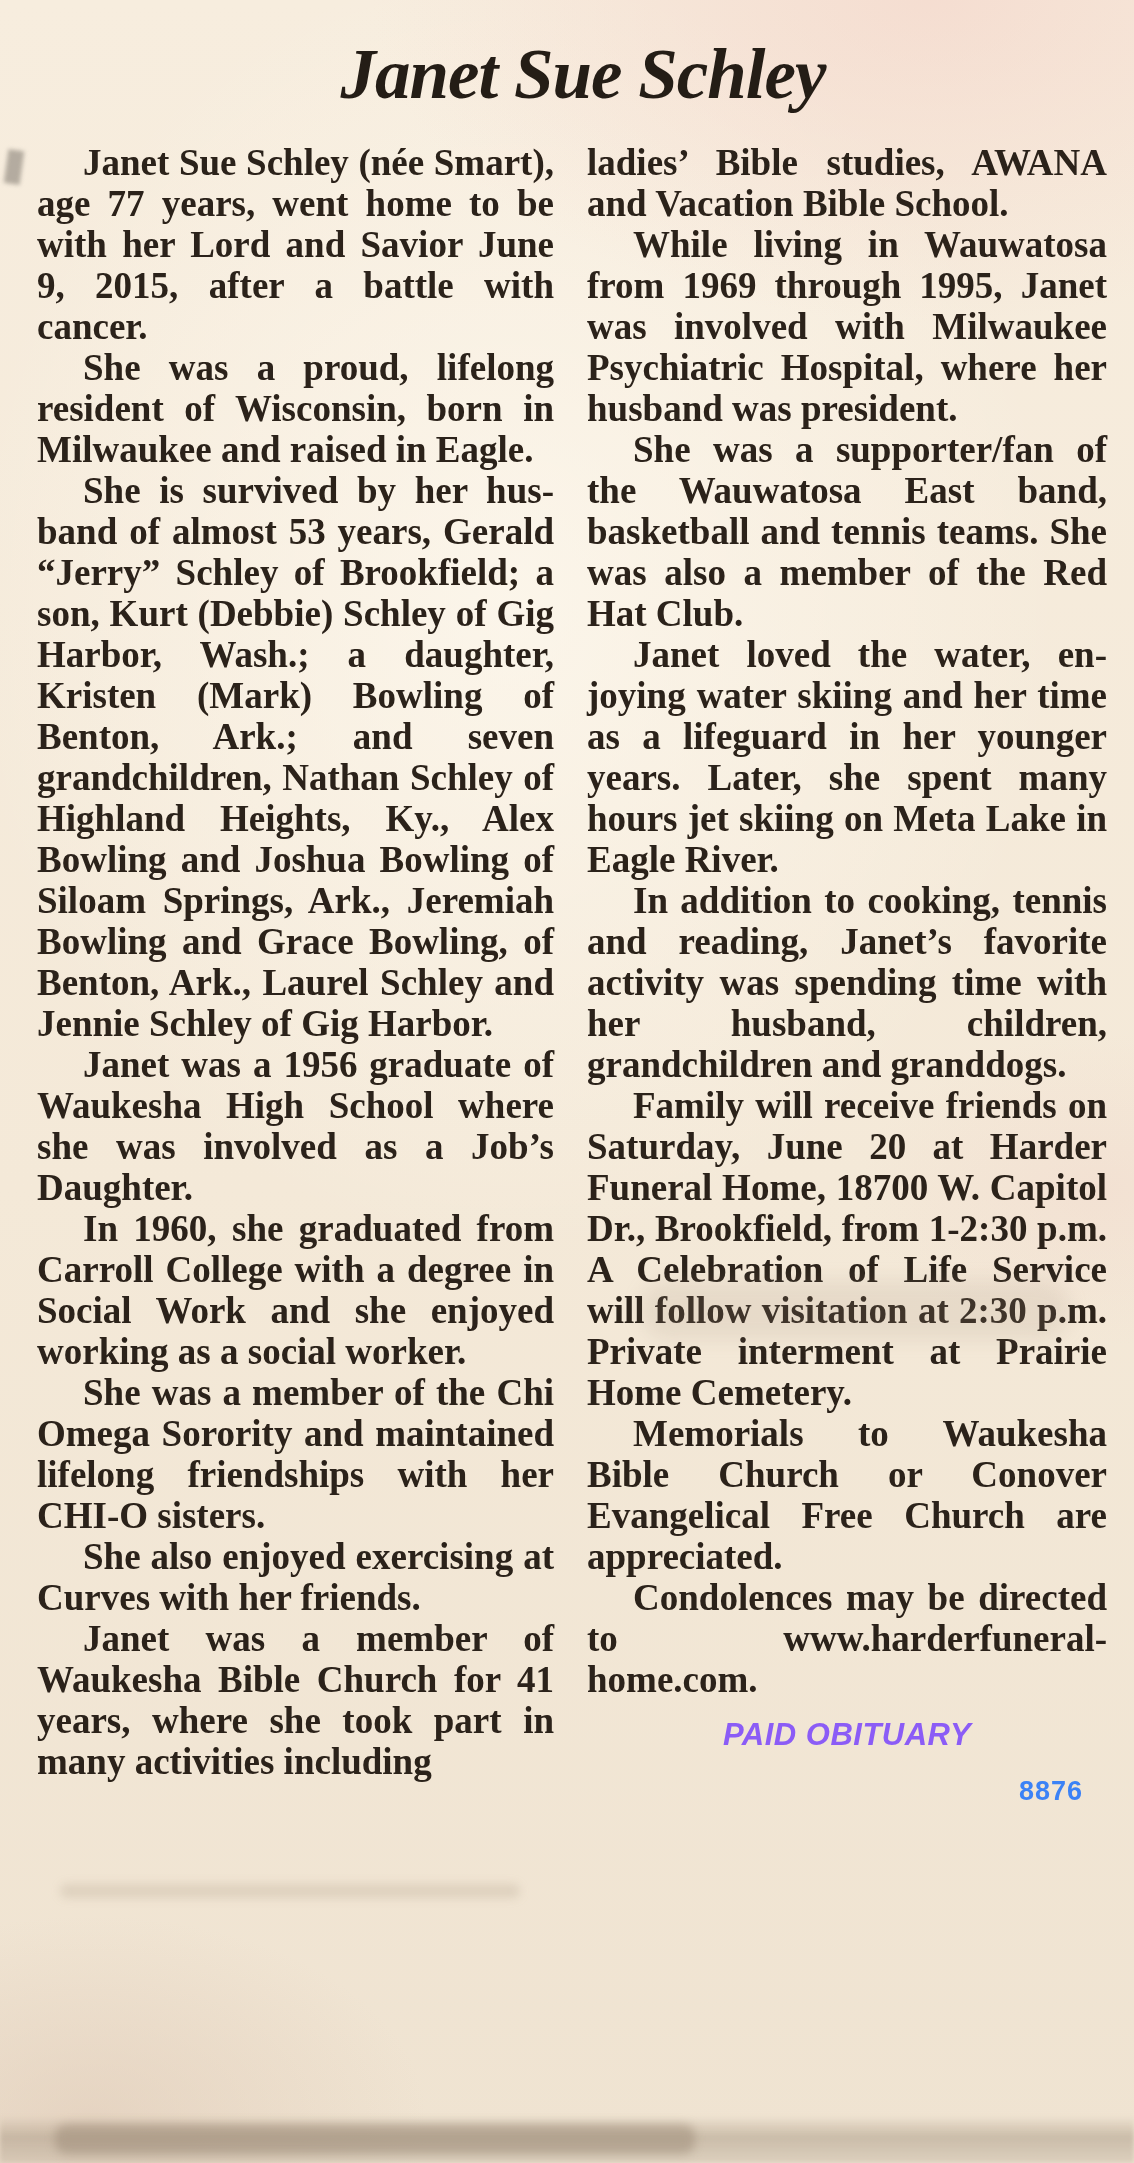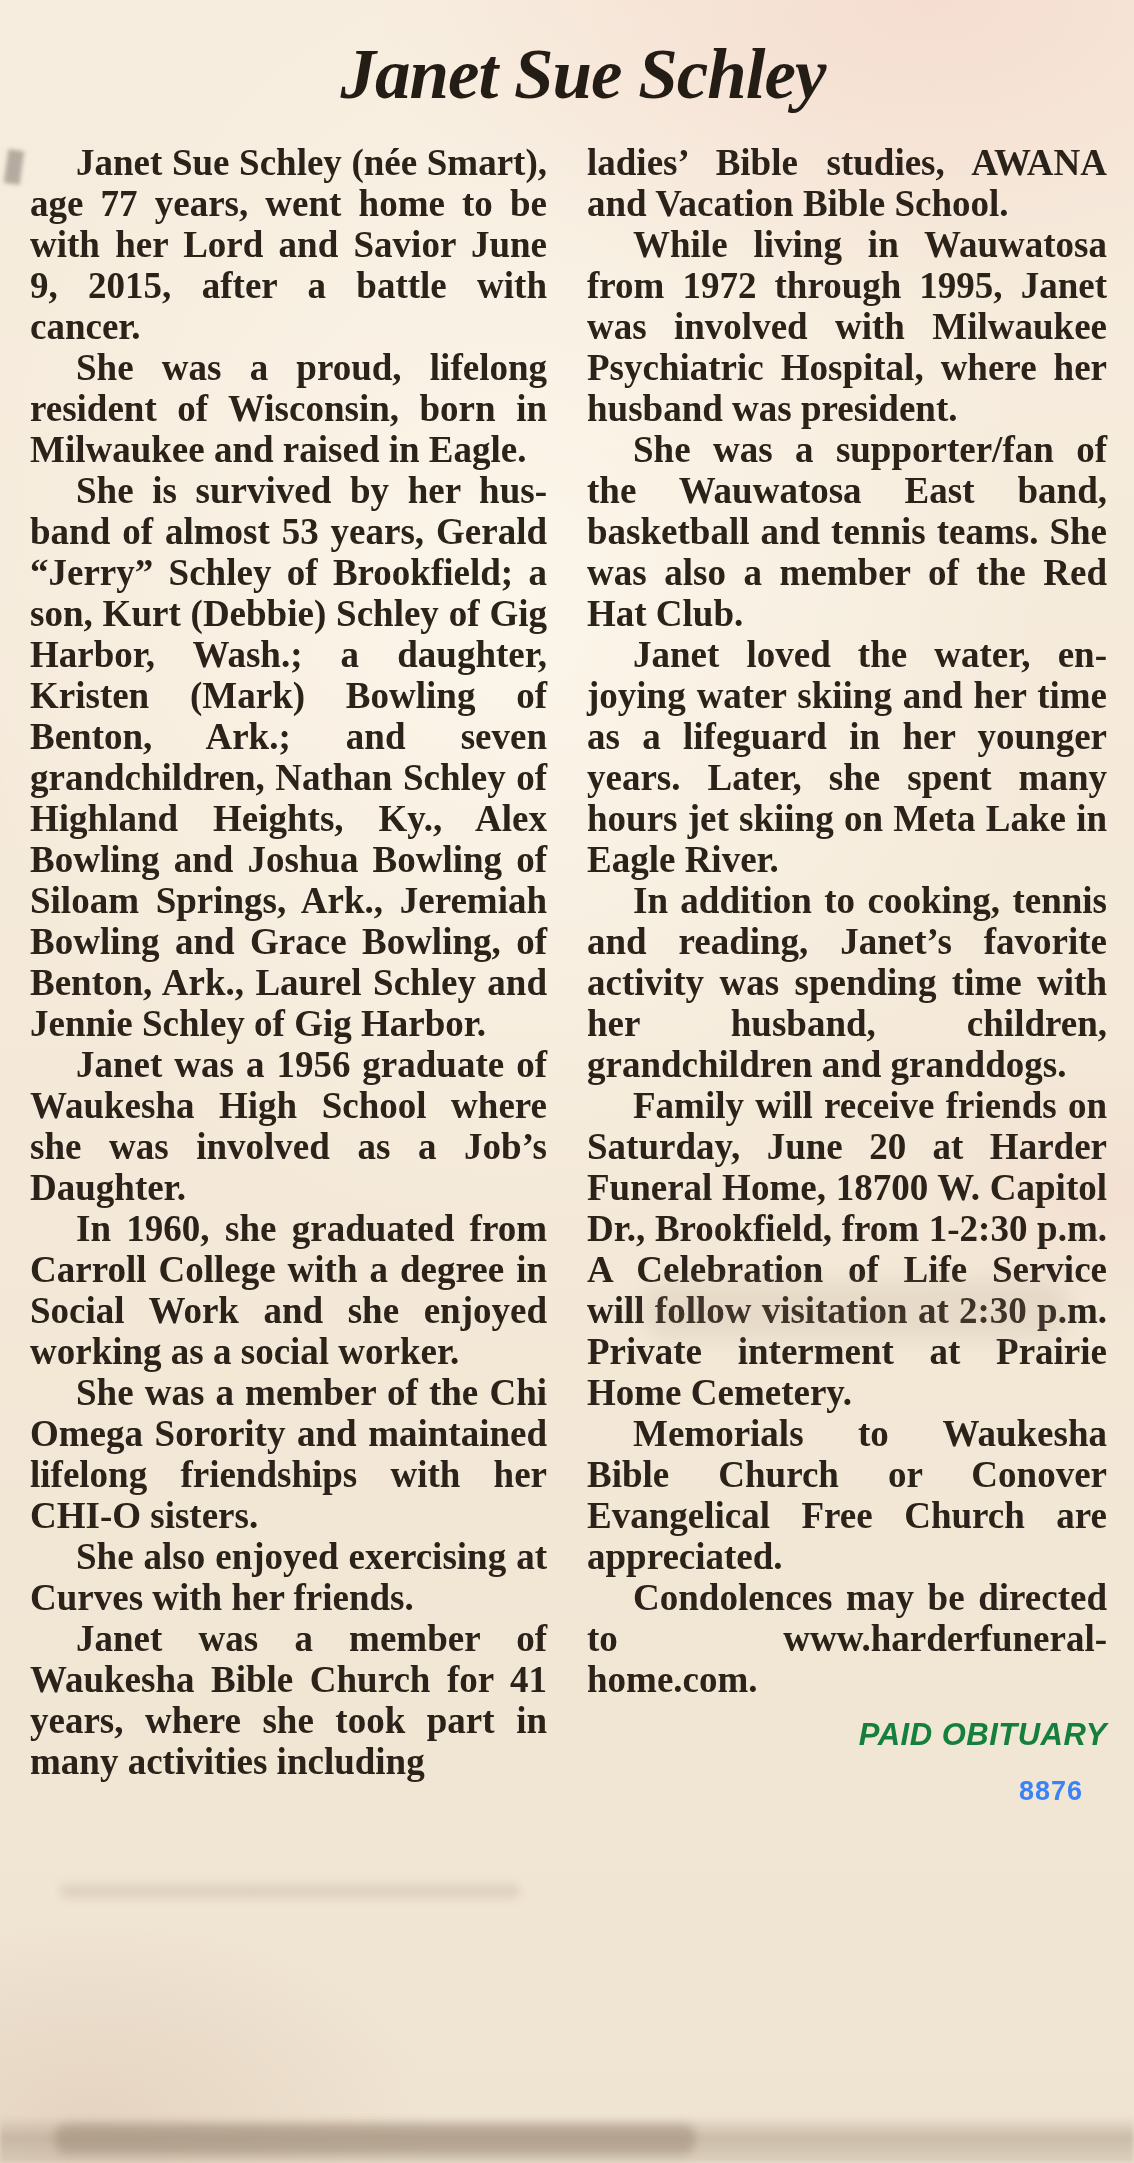--- a/index.html
+++ b/index.html
@@ -17,28 +17,28 @@
     text-align:center;
     font-family:"Liberation Serif",serif;font-style:italic;font-weight:700;
     font-size:71px;line-height:1.25;letter-spacing:-1px;color:#241d16;
   }
   .col{
     position:absolute;top:142px;
     font-family:"Liberation Serif",serif;font-weight:700;
     font-size:37px;line-height:41px;color:#2b221a;
     text-align:justify;
   }
-  .col.left{left:30px;width:517px;}
+  .col.left{left:37px;width:517px;}
   .col.right{left:587px;width:520px;}
   .col p{margin:0;text-indent:46px;hyphens:manual;-webkit-hyphens:manual;}
   .col p.cont{text-indent:0;}
   .paid{
-    margin-top:14px;text-align:right;
+    margin-top:14px;text-align:center;
     font-family:"Liberation Sans",sans-serif;font-style:italic;font-weight:700;
-    font-size:31px;color:#15803d;letter-spacing:0.5px;
+    font-size:31px;color:#8b5cf6;letter-spacing:0.5px;
   }
   .refnum{
     margin-top:16px;margin-right:24px;text-align:right;
     font-family:"Liberation Sans",sans-serif;font-weight:700;
     font-size:27px;color:#3b82f6;letter-spacing:1px;
   }
   
   .edge-mark{
     position:absolute;left:6px;top:150px;width:16px;height:34px;
     background:rgba(125,118,110,0.55);filter:blur(2px);transform:rotate(8deg);
@@ -75,21 +75,21 @@
       <p>In 1960, she graduated from Carroll College with a degree in Social Work and she enjoyed working as a social worker.</p>
       <p>She was a member of the Chi Omega Sorority and maintained lifelong friend­ships with her CHI-O sisters.</p>
       <p>She also enjoyed exercising at Curves with her friends.</p>
       <p>Janet was a member of Waukesha Bible Church for 41 years, where she took part in many activities including</p>
     </div>
 </div>
 
 <div class="col right">
   <div id="right-paras">
       <p class="cont">ladies’ Bible studies, AWANA and Vacation Bible School.</p>
-      <p>While living in Wauwatosa from 1972 through 1995, Janet was involved with Mil­waukee Psychiatric Hospital, where her husband was pres­ident.</p>
+      <p>While living in Wauwatosa from 1969 through 1995, Janet was involved with Mil­waukee Psychiatric Hospital, where her husband was pres­ident.</p>
       <p>She was a supporter/fan of the Wauwatosa East band, basketball and tennis teams. She was also a member of the Red Hat Club.</p>
       <p>Janet loved the water, en­joying water skiing and her time as a lifeguard in her younger years. Later, she spent many hours jet skiing on Meta Lake in Eagle River.</p>
       <p>In addition to cooking, ten­nis and reading, Janet’s fa­vorite activity was spending time with her husband, chil­dren, grandchildren and granddogs.</p>
       <p>Family will receive friends on Saturday, June 20 at Harder Funeral Home, 18700 W. Capitol Dr., Brookfield, from 1-2:30 p.m. A Celebra­tion of Life Service will follow visitation at 2:30 p.m. Private interment at Prairie Home Cemetery.</p>
       <p>Memorials to Waukesha Bible Church or Conover Evangelical Free Church are appreciated.</p>
       <p>Condolences may be di­rected to www.harderfuneral­home.com.</p>
     </div>
   <div class="paid">PAID OBITUARY</div>
   <div class="refnum">8876</div>
 </div>

